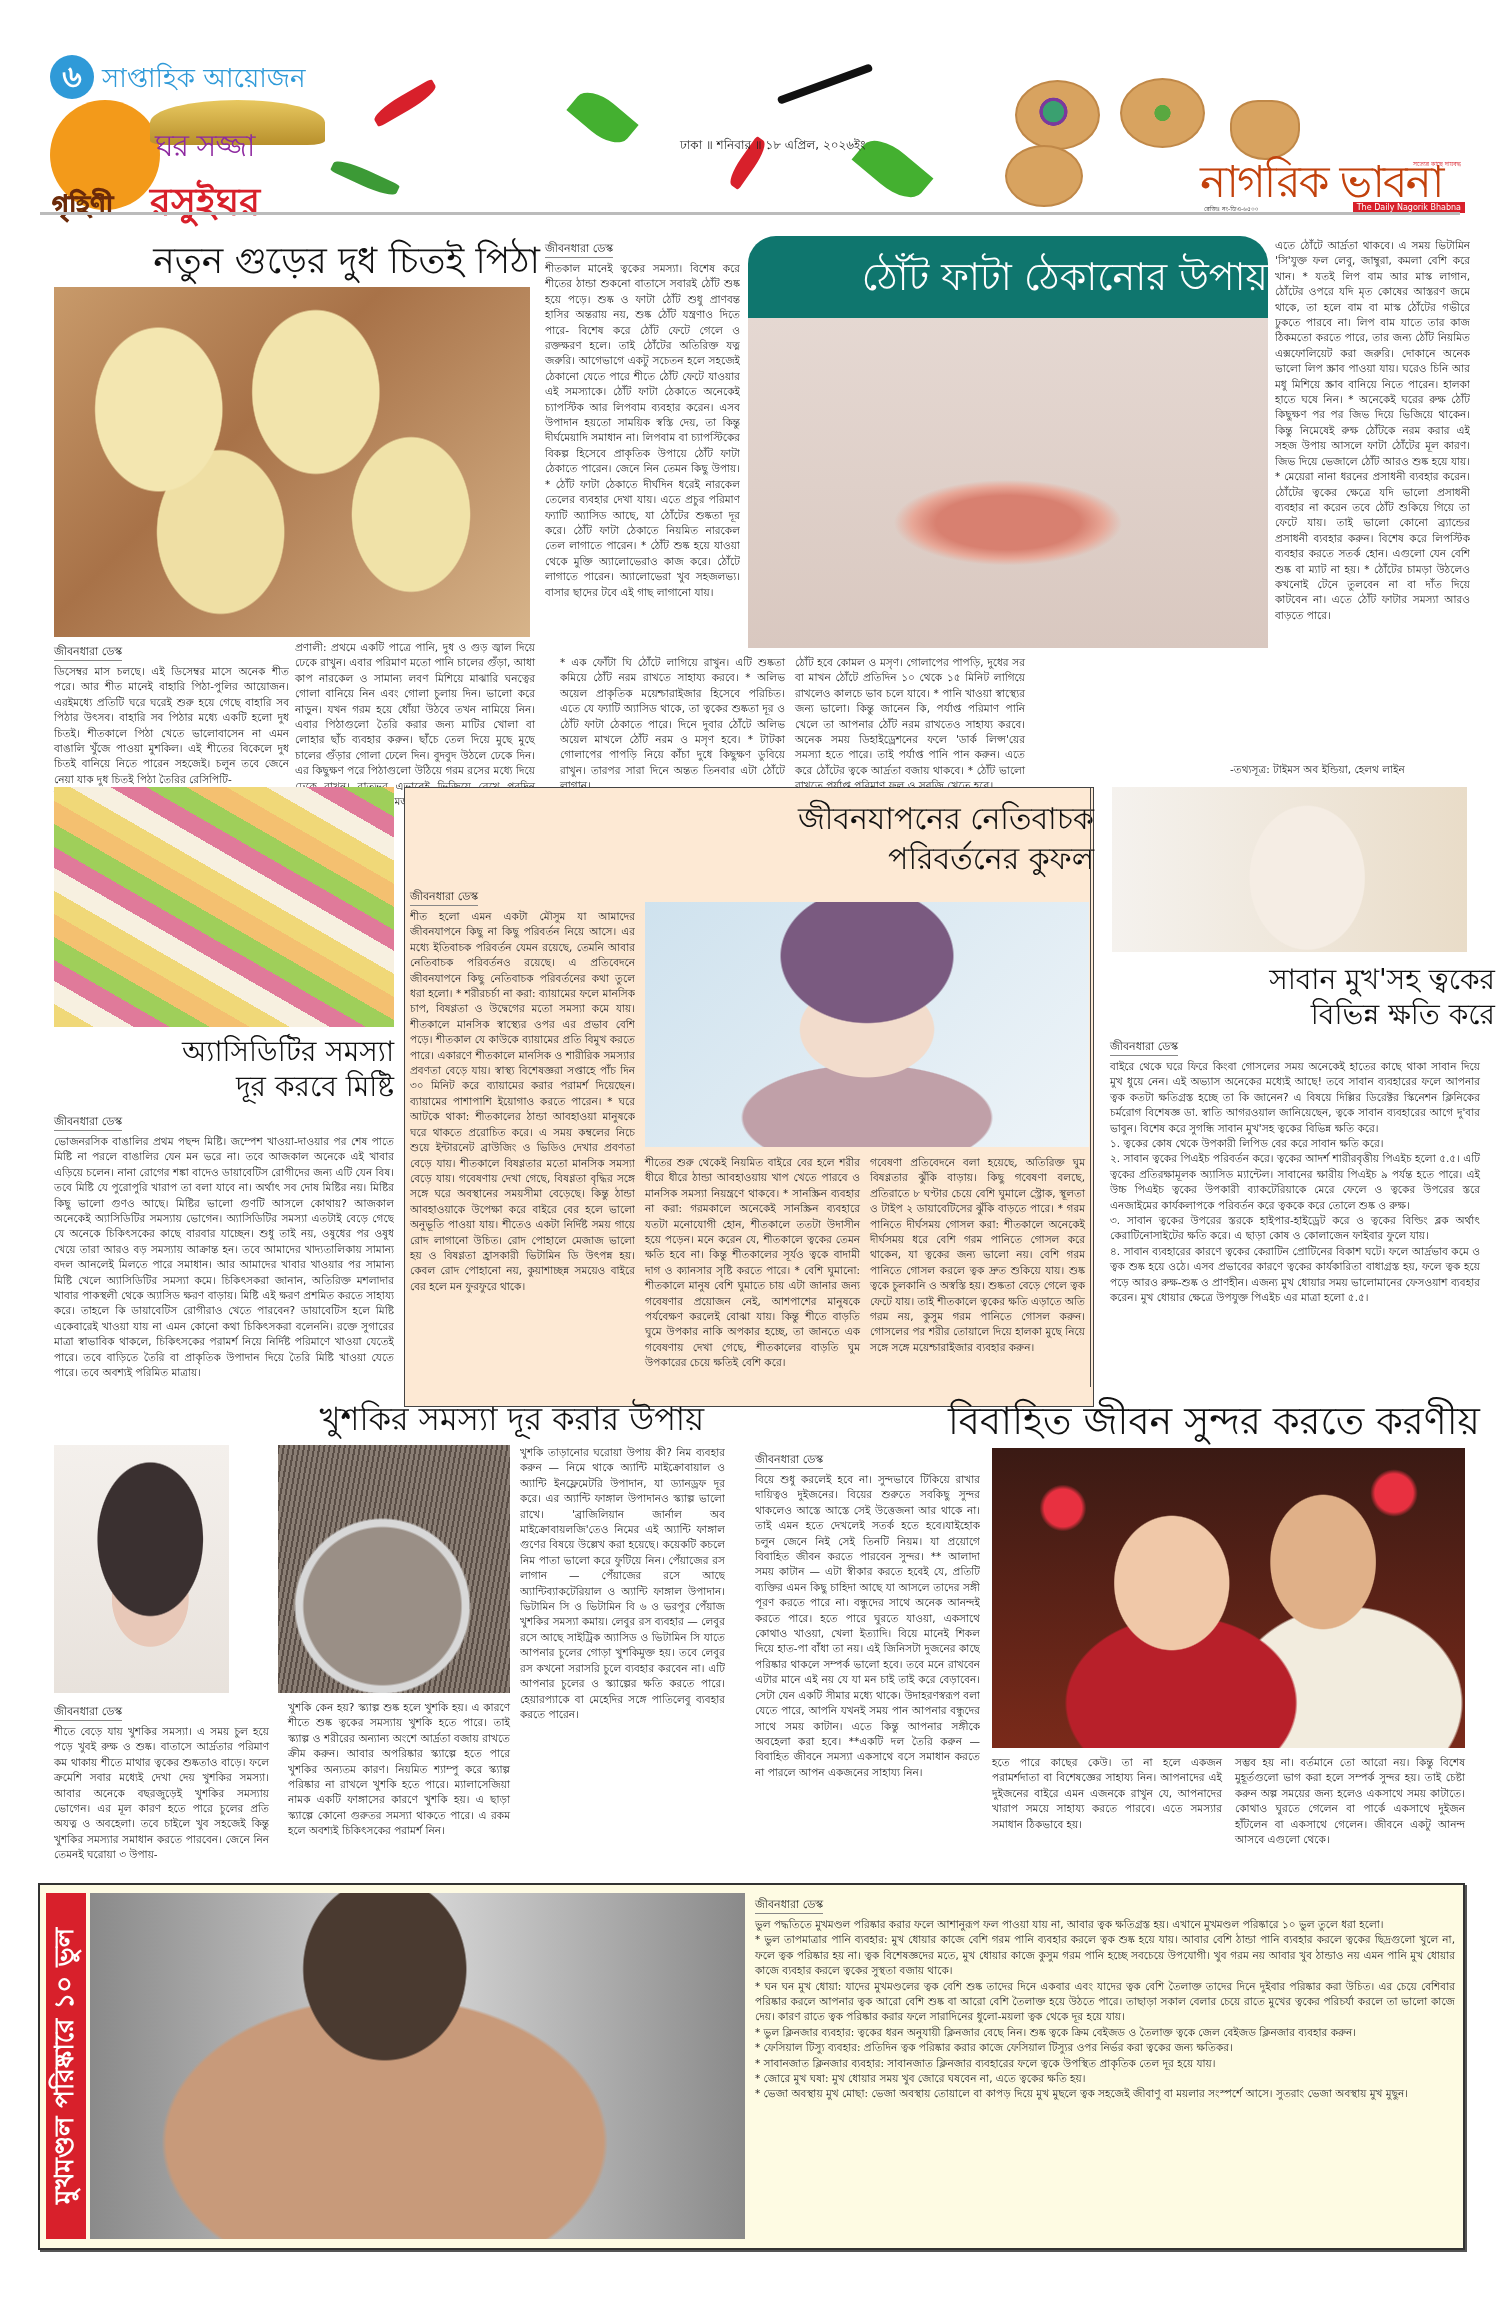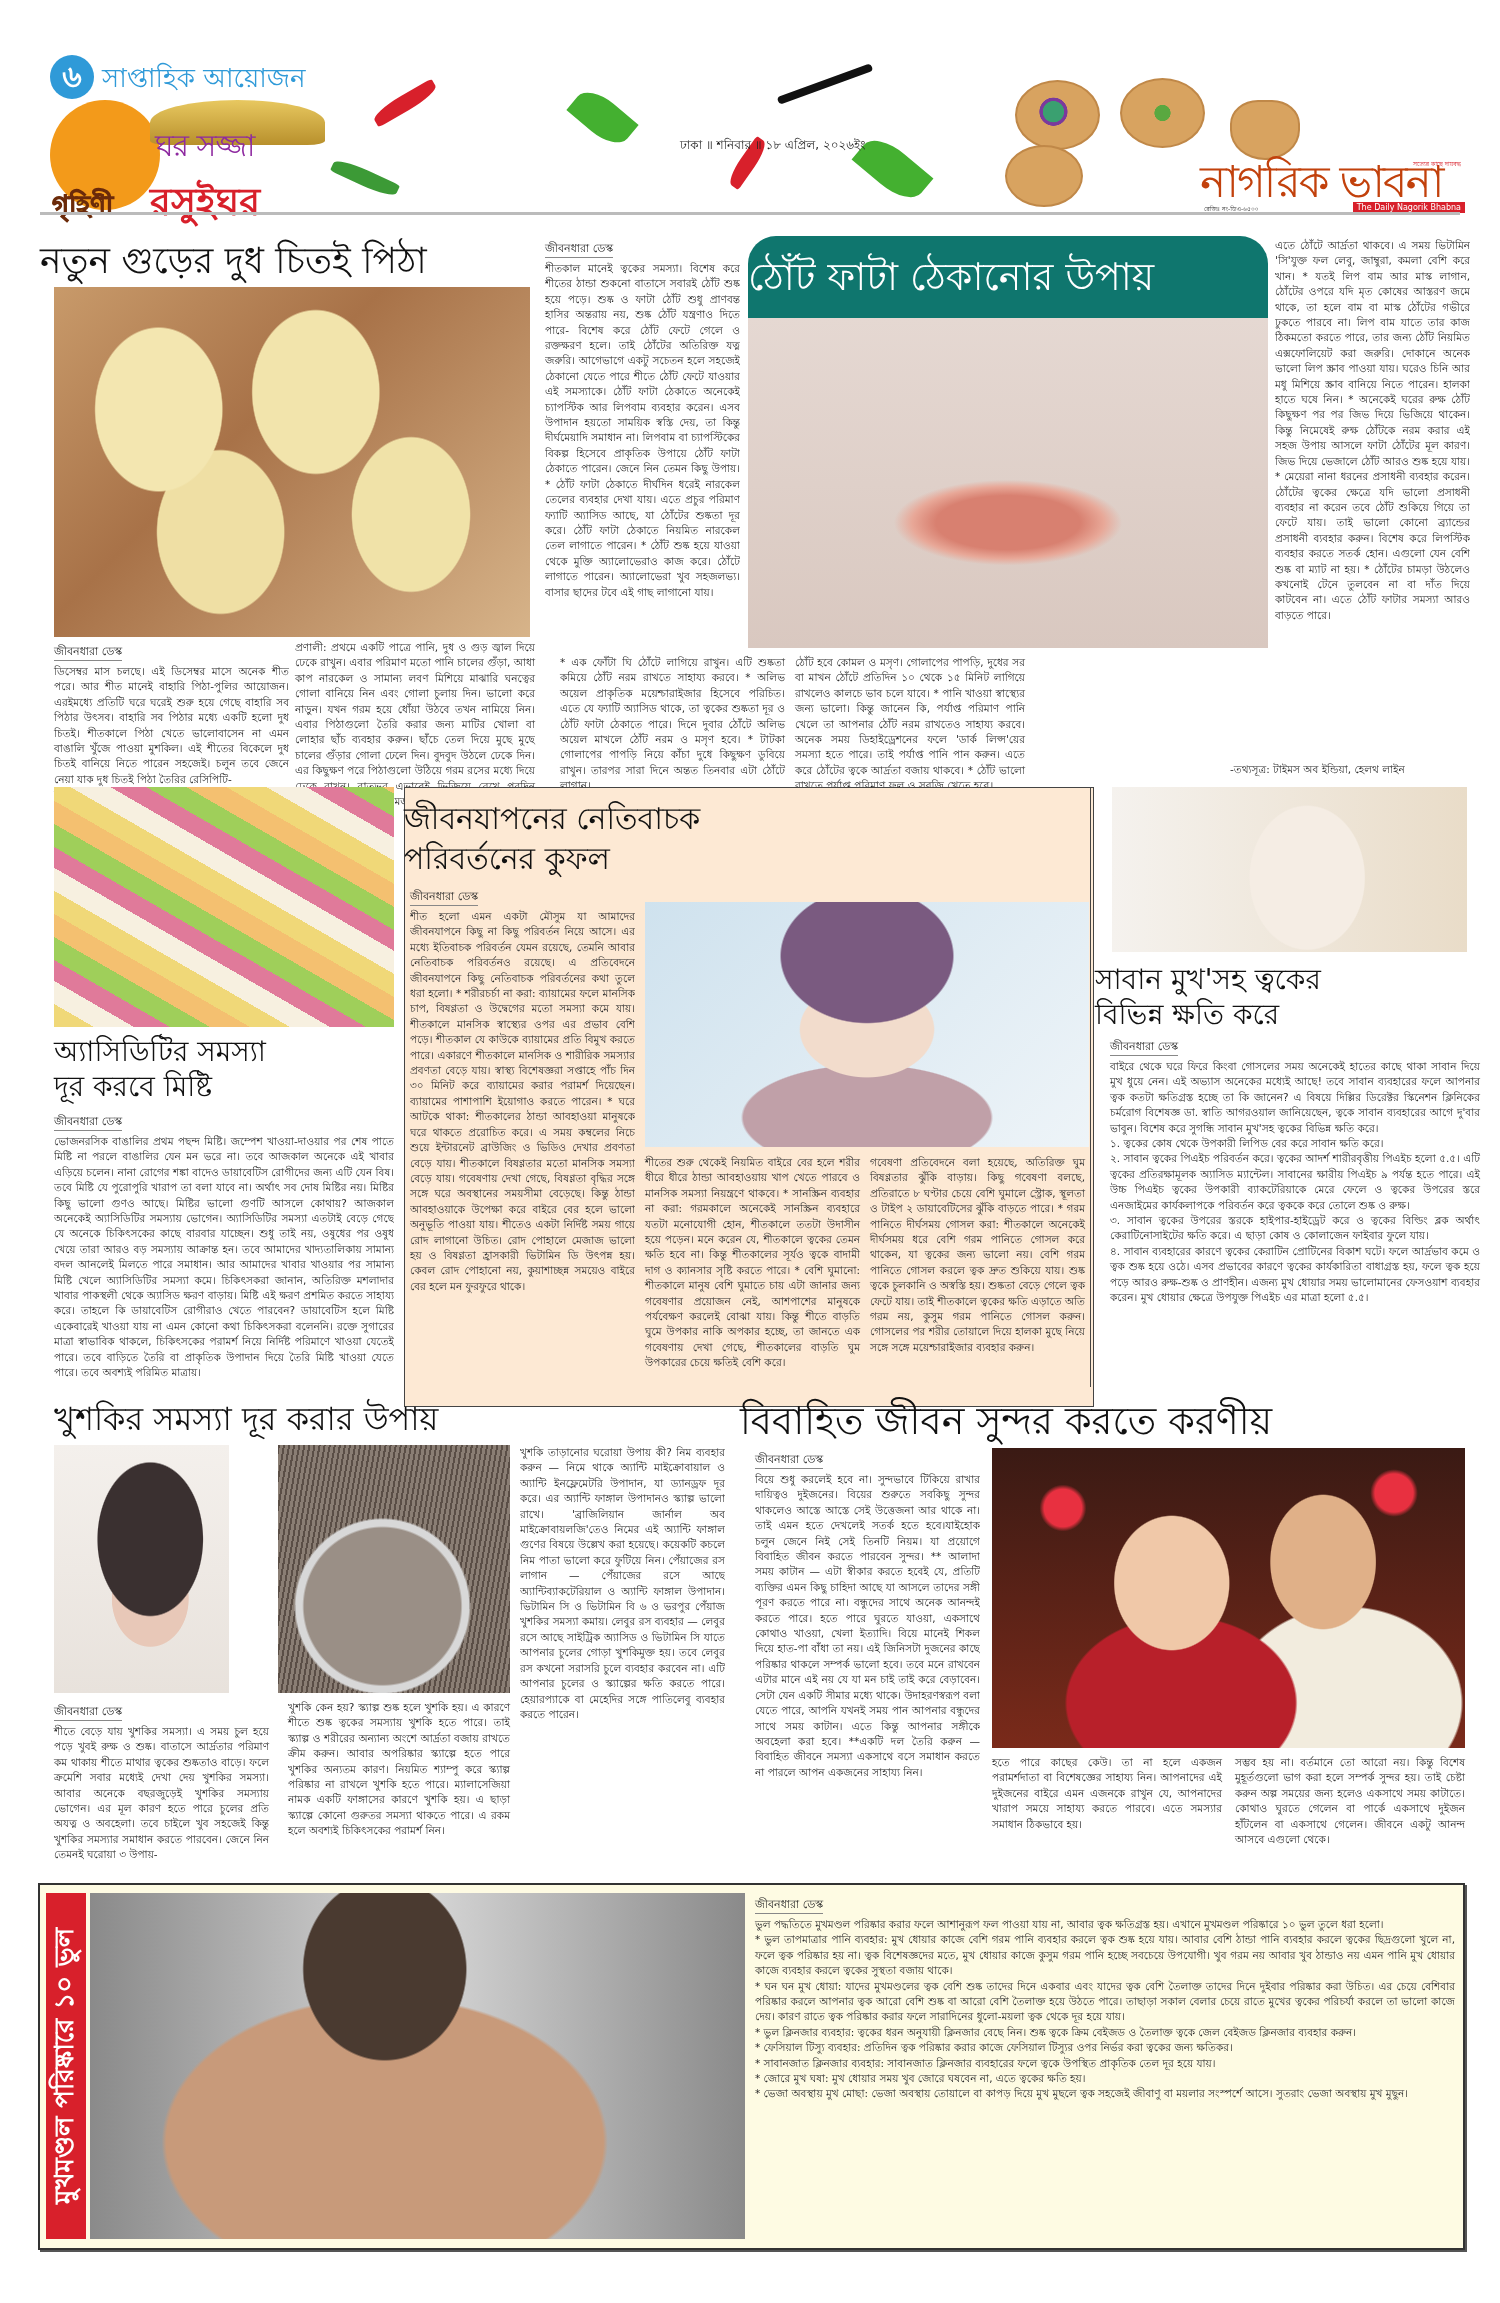--- a/index.html
+++ b/index.html
@@ -1,20 +1,20 @@
 <!DOCTYPE html>
 <html><head>
 <meta charset="utf-8">
 <style>
 *{box-sizing:border-box;margin:0;padding:0}
 body{width:1500px;height:2303px;background:#fff;font-family:"DejaVu Sans",sans-serif;color:#222;position:relative;overflow:hidden}
 .abs{position:absolute}
 .txt{font-size:10.5px;line-height:15.4px;text-align:justify;color:#2a2a2a}
 .byline{font-size:11px;line-height:15px;color:#222;border-bottom:1px solid #888;display:inline-block;margin-bottom:3px;padding-bottom:1px}
-.hl{font-family:"DejaVu Sans",sans-serif;color:#111;text-align:left;font-weight:400}
+.hl{font-family:"DejaVu Sans",sans-serif;color:#111;text-align:right;font-weight:400}
 .photo{overflow:hidden}
 p{margin:0}
 .col p{margin-bottom:0}
 
 .pagenum{left:50px;top:55px;width:44px;height:44px;border-radius:50%;background:#2f9ad8;color:#fff;font-size:30px;text-align:center;line-height:44px;font-weight:bold}
 .section-label{left:102px;top:58px;color:#2f9ad8;font-size:26px}
 .chef{left:50px;top:100px;width:110px;height:110px;border-radius:50%;background:#f39a1a}
 .logo-a{left:155px;top:122px;font-size:30px;font-weight:normal;letter-spacing:-1px}
 .logo-b{left:150px;top:172px;font-size:38px;font-weight:bold;color:#d8202b}
 .logo-c{left:52px;top:185px;font-size:26px;font-weight:bold;color:#e8b21a;-webkit-text-stroke:1px #6b2a0a}

